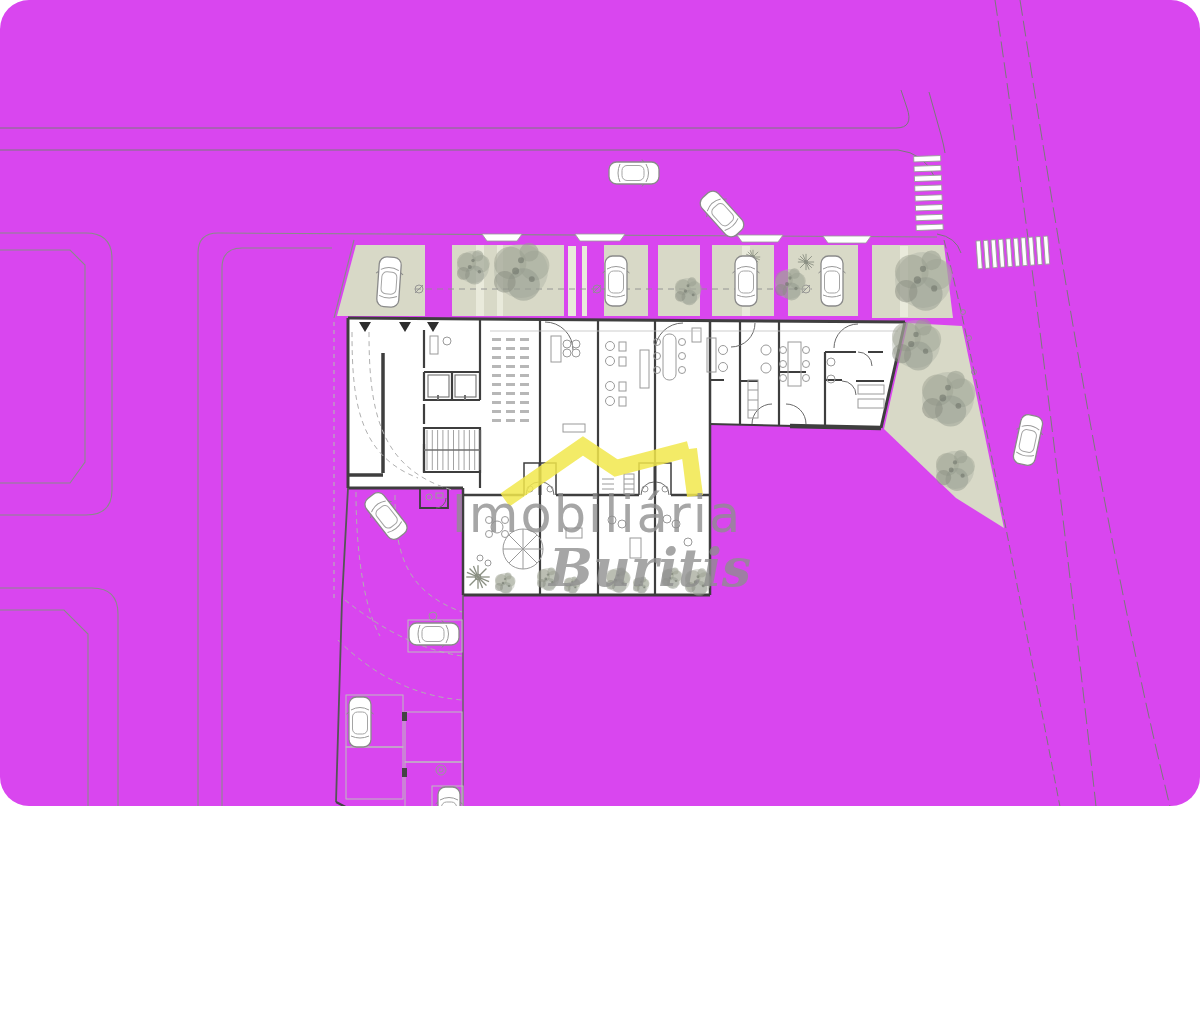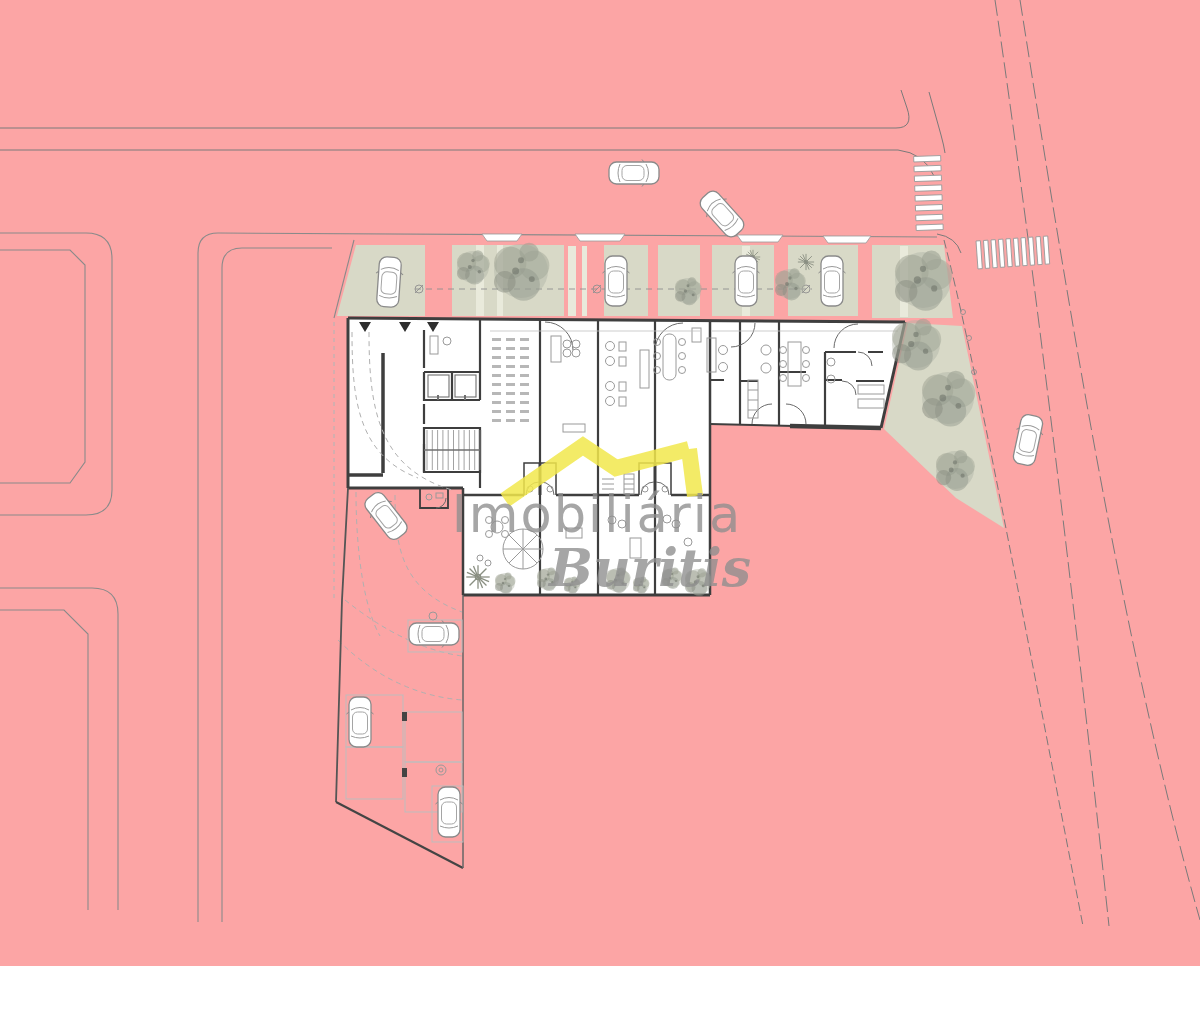--- a/index.html
+++ b/index.html
@@ -1,16 +1,16 @@
 <!DOCTYPE html>
 <html><head>
 <meta charset="utf-8">
 <style>
   html,body{margin:0;padding:0;background:#fff;font-family:"Liberation Sans",sans-serif;}
-  .stage{position:relative;width:1200px;height:966px;background:#fca5a5;overflow:hidden;}
+  .stage{position:relative;width:1200px;height:806px;background:#d946ef;overflow:hidden;border-radius:29px;}
   svg{display:block;}
   .stall{fill:none;stroke:#bdbdbd;stroke-width:1;}
   text{user-select:none;}
 </style>
 </head>
 <body>
 
 <div class="stage">
 <svg viewBox="0 0 1200 1010" width="1200" height="1010">
 

